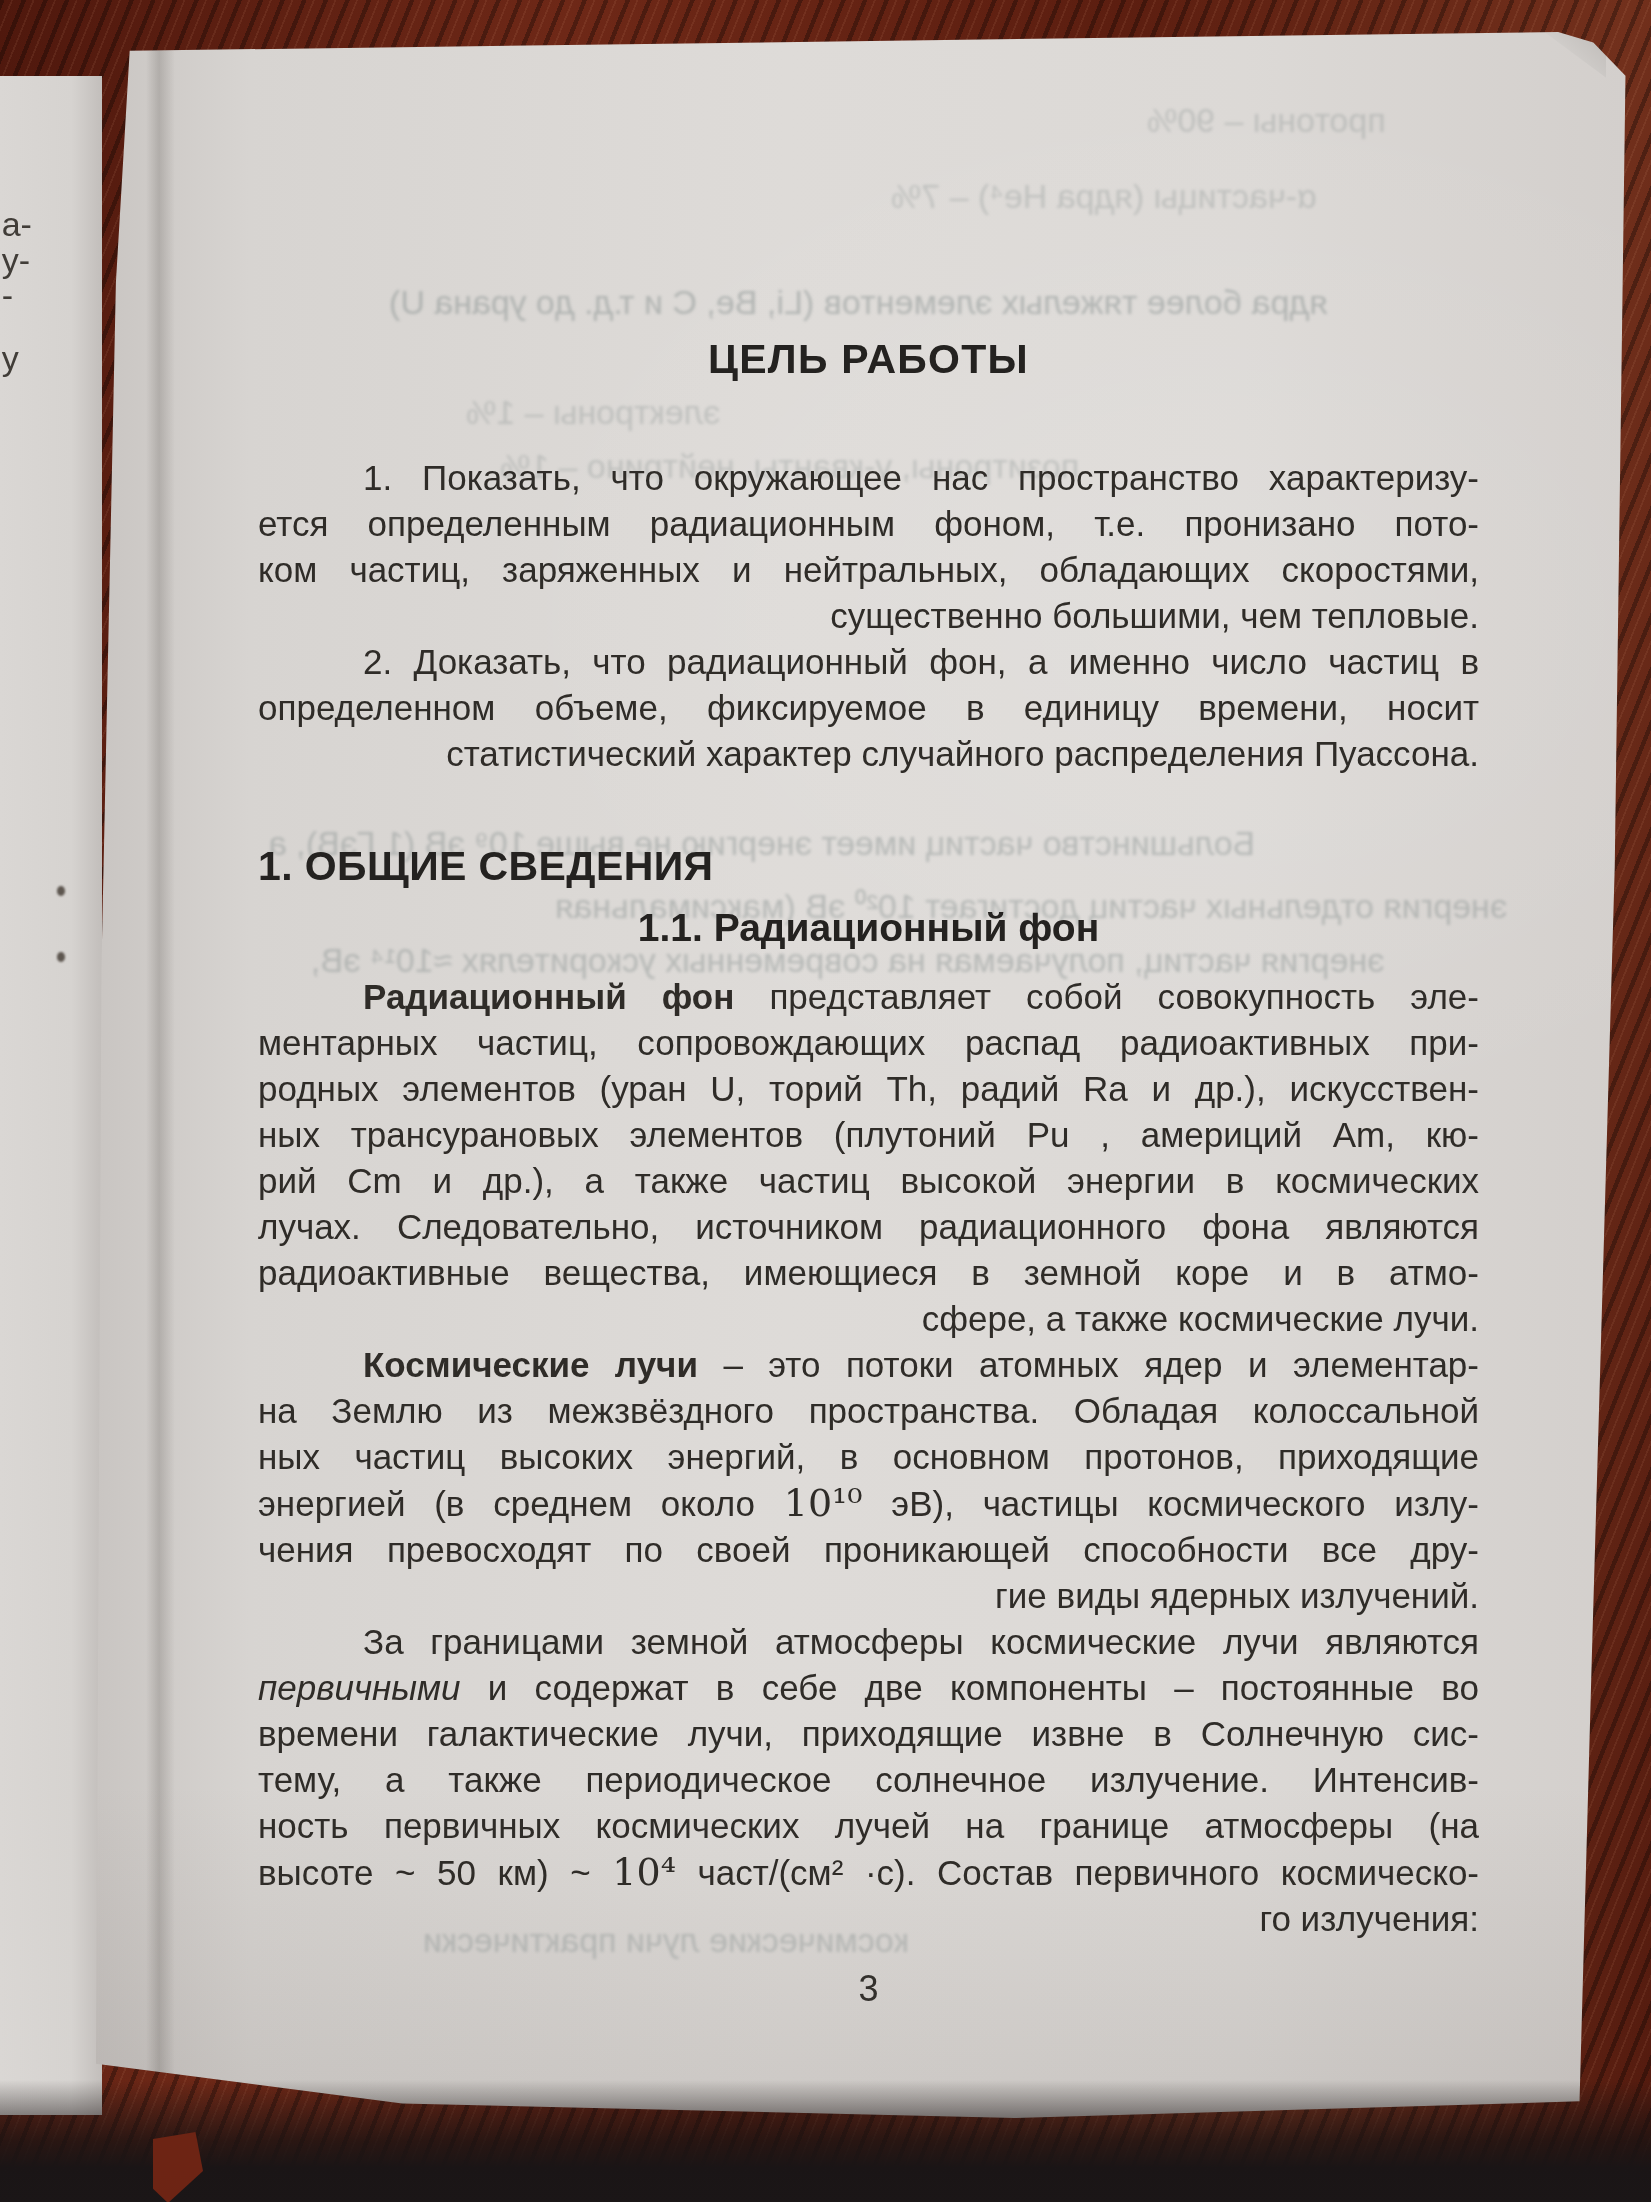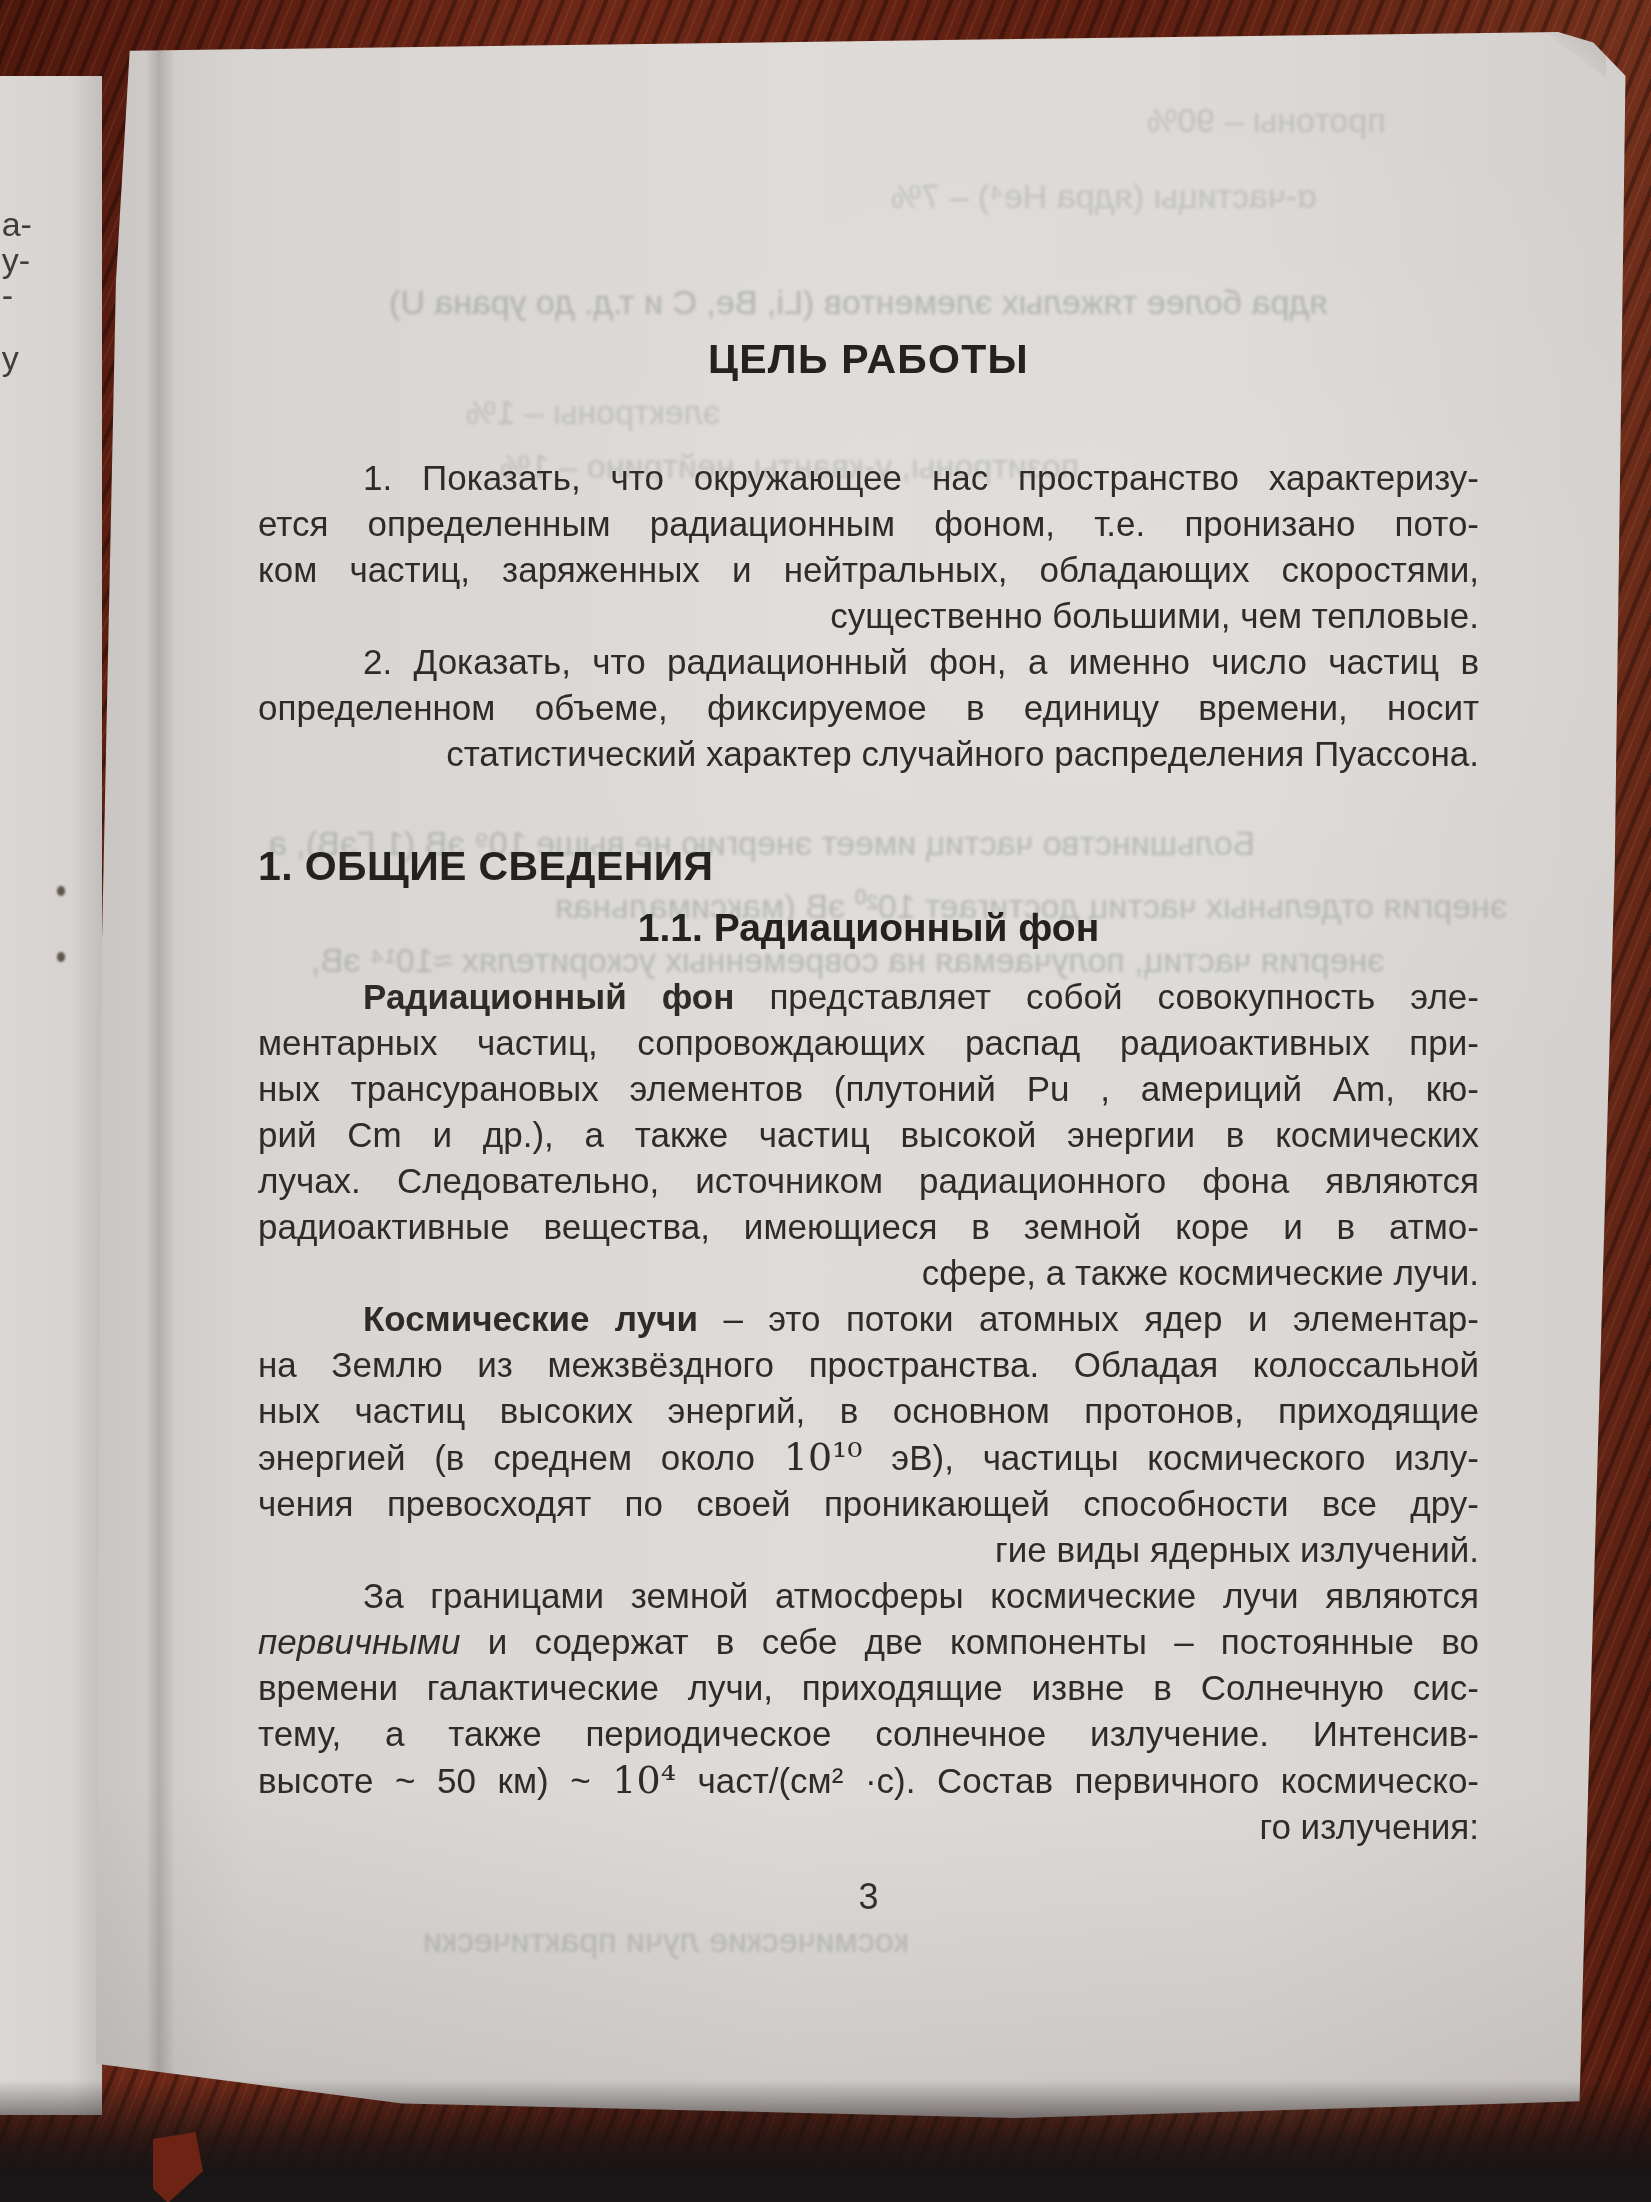--- a/index.html
+++ b/index.html
@@ -127,20 +127,21 @@
         <div class="ln j">определенном объеме, фиксируемое в единицу времени, носит</div>
         <div class="ln">статистический характер случайного распределения Пуассона.</div>
       </div>
 
       <h2 class="heading">1. ОБЩИЕ СВЕДЕНИЯ</h2>
       <h3 class="subheading">1.1. Радиационный фон</h3>
 
       <div class="para body-start">
         <div class="ln j ind"><span class="b">Радиационный фон</span><span> представляет собой совокупность эле-</span></div>
         <div class="ln j">ментарных частиц, сопровождающих распад радиоактивных при-</div>
+        <div class="ln j">родных элементов (уран U, торий Th, радий Ra и др.), искусствен-</div>
         <div class="ln j">ных трансурановых элементов (плутоний Pu , америций Am, кю-</div>
         <div class="ln j">рий Cm и др.), а также частиц высокой энергии в космических</div>
         <div class="ln j">лучах. Следовательно, источником радиационного фона являются</div>
         <div class="ln j">радиоактивные вещества, имеющиеся в земной коре и в атмо-</div>
         <div class="ln">сфере, а также космические лучи.</div>
       </div>
 
       <div class="para">
         <div class="ln j ind"><span class="b">Космические лучи</span><span> – это потоки атомных ядер и элементар-</span></div>
         <div class="ln j">на Землю из межзвёздного пространства. Обладая колоссальной</div>
@@ -148,20 +149,21 @@
         <div class="ln j"><span>энергией (в среднем около </span><span class="f">10¹⁰</span><span> эВ), частицы космического излу-</span></div>
         <div class="ln j">чения превосходят по своей проникающей способности все дру-</div>
         <div class="ln">гие виды ядерных излучений.</div>
       </div>
 
       <div class="para">
         <div class="ln j ind">За границами земной атмосферы космические лучи являются</div>
         <div class="ln j"><span class="it">первичными</span><span> и содержат в себе две компоненты – постоянные во</span></div>
         <div class="ln j">времени галактические лучи, приходящие извне в Солнечную сис-</div>
         <div class="ln j">тему, а также периодическое солнечное излучение. Интенсив-</div>
+        <div class="ln j">ность первичных космических лучей на границе атмосферы (на</div>
         <div class="ln j"><span>высоте ~ 50 км) ~ </span><span class="f">10⁴</span><span> част/(см² ·с). Состав первичного космическо-</span></div>
         <div class="ln">го излучения:</div>
       </div>
 
       <div class="pagenum">3</div>
     </div>
   </div>
 
   <div class="table-wedge"></div>
   <div class="bottom-shadow"></div>

